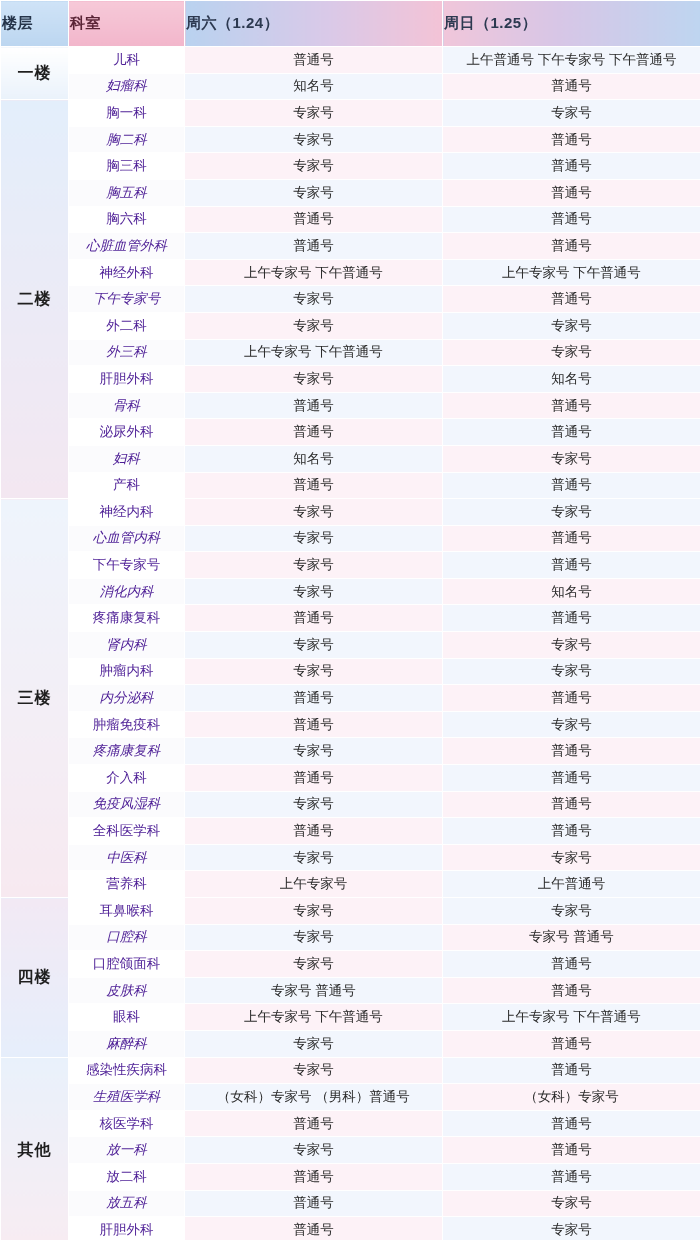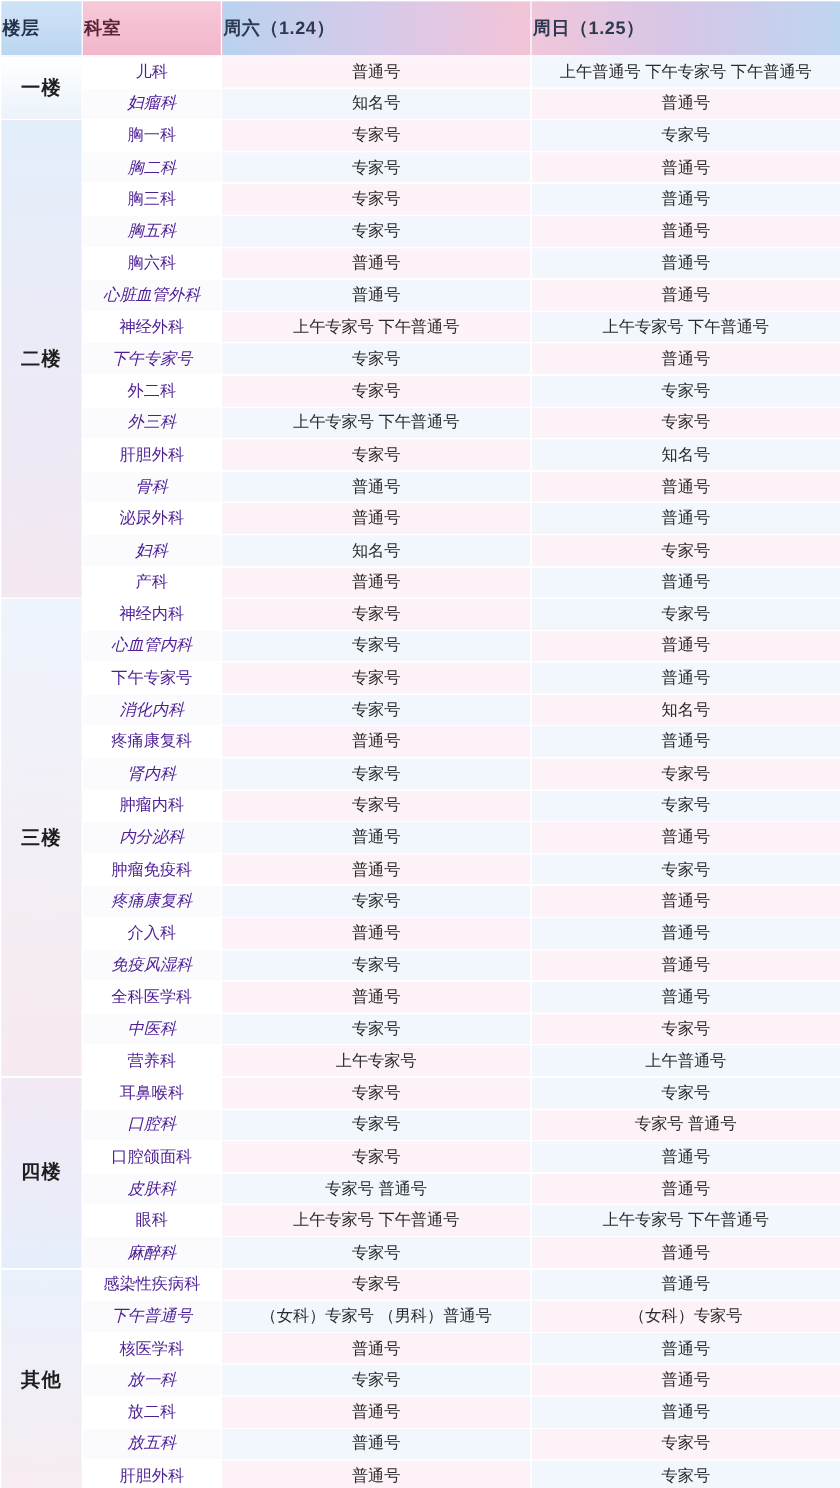--- a/index.html
+++ b/index.html
@@ -299,21 +299,21 @@
         <td class="cell-b">专家号</td>
         <td class="cell-a">普通号</td>
       </tr>
       <tr>
         <td class="floor floor-4" rowspan="7">其他</td>
         <td class="dept">感染性疾病科</td>
         <td class="cell-a">专家号</td>
         <td class="cell-b">普通号</td>
       </tr>
       <tr class="row-alt">
-        <td class="dept">下午普通号</td>
+        <td class="dept">生殖医学科</td>
         <td class="cell-b">（女科）专家号 （男科）普通号</td>
         <td class="cell-a">（女科）专家号</td>
       </tr>
       <tr>
         <td class="dept">核医学科</td>
         <td class="cell-a">普通号</td>
         <td class="cell-b">普通号</td>
       </tr>
       <tr class="row-alt">
         <td class="dept">放一科</td>

